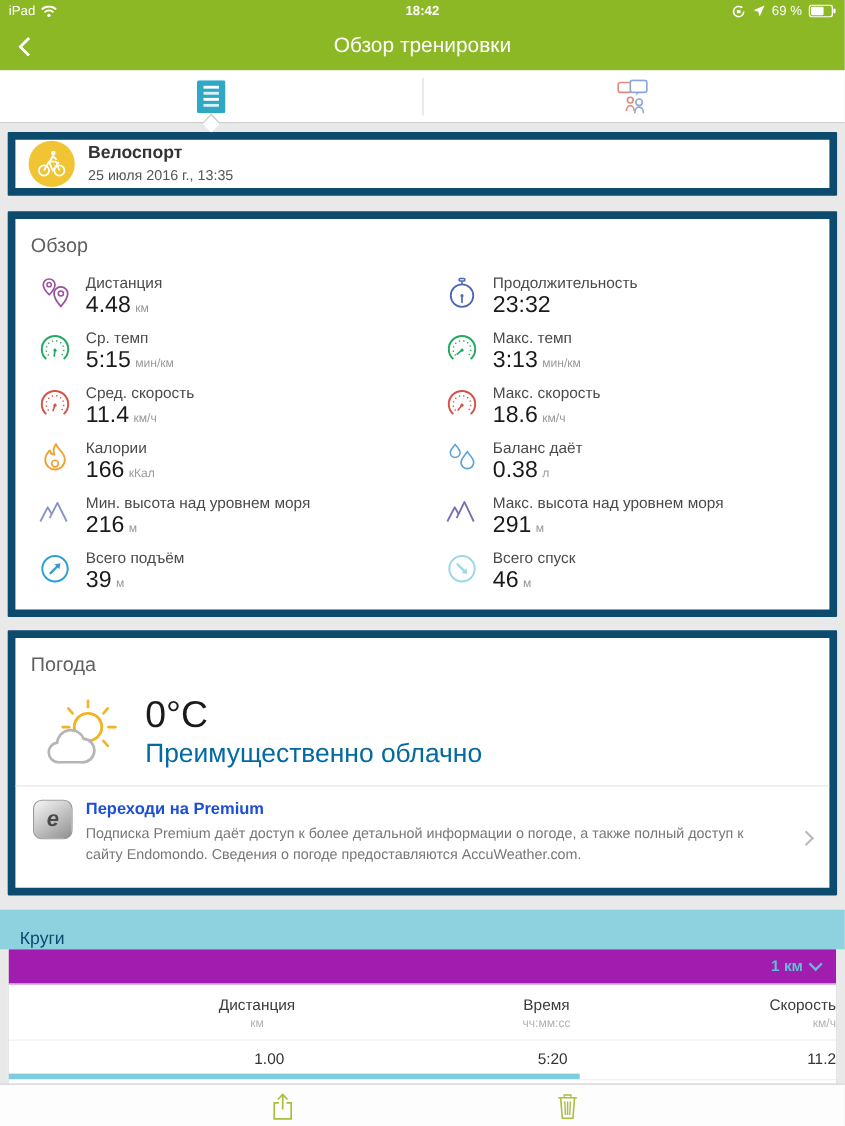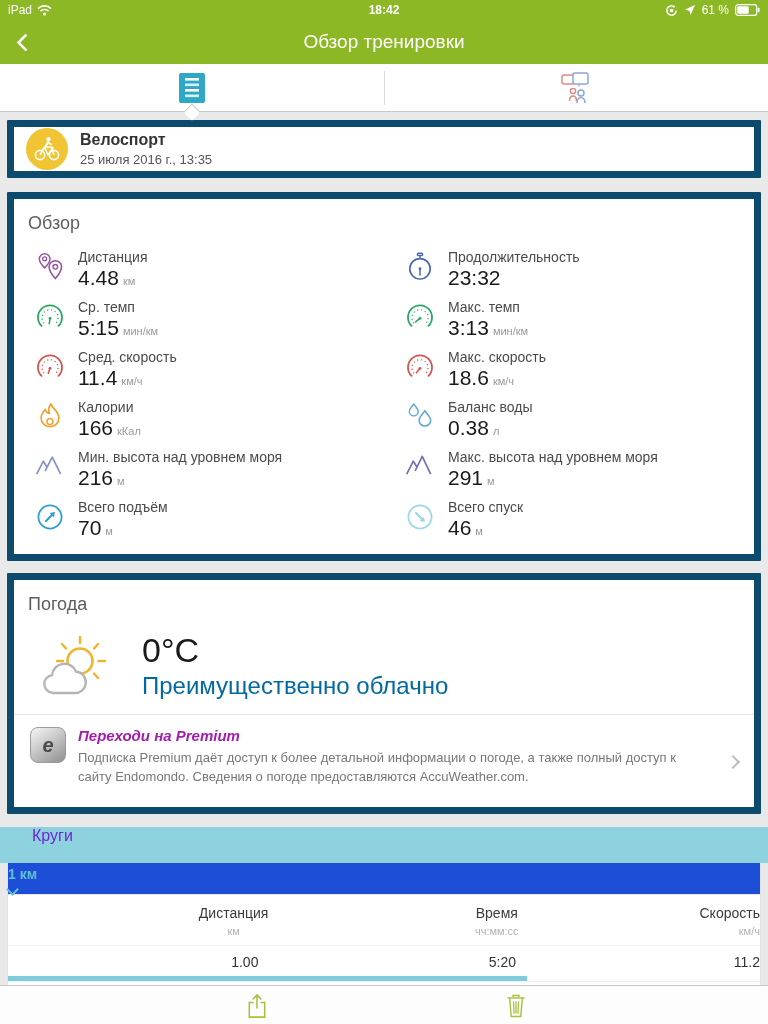--- a/index.html
+++ b/index.html
@@ -34,34 +34,34 @@
 
   .overview-card { margin-top:14px; padding-bottom:10px; }
   .stats-grid { display:grid; grid-template-columns:1fr 1fr; }
   .stat { display:flex; gap:12px; padding:5px 8px 5px 20px; height:50px; align-items:flex-start; }
   .stat-icon { width:32px; height:32px; flex-shrink:0; margin-top:2px; }
   .stat-label { font-size:14px; color:#4a4a4a; }
   .stat-value { font-size:21px; color:#1a1a1a; margin-top:1px; }
   .stat-unit { font-size:11px; color:#9a9a9a; margin-left:4px; }
 
   .weather-card { margin-top:12px; padding-bottom:8px; }
-  .weather-main { display:flex; align-items:center; gap:32px; padding:6px 14px 14px 22px; }
+  .weather-main { display:flex; align-items:center; gap:22px; padding:6px 14px 14px 22px; }
   .weather-temp { font-size:34px; color:#1a1a1a; }
   .weather-cond { font-size:24px; color:#0369a1; margin-top:2px; }
   .premium-row { border-top:1px solid #e6e6e6; display:flex; gap:12px; padding:12px 14px 12px 16px; align-items:flex-start; position:relative; cursor:pointer; }
   .premium-icon { width:36px; height:36px; border-radius:8px; background:linear-gradient(145deg,#f5f5f5 0%,#c9c9c9 45%,#8f8f8f 100%); border:1px solid #9a9a9a; display:flex; align-items:center; justify-content:center; flex-shrink:0; font-style:italic; font-weight:bold; font-size:20px; color:#4a4a4a; }
   .premium-texts { padding-right:34px; }
-  .premium-title { font-size:15px; font-weight:bold; color:#a21caf;font-style:italic; }
+  .premium-title { font-size:15px; font-weight:bold; color:#1d4ed8; }
   .premium-desc { font-size:13px; color:#777; line-height:1.45; margin-top:5px; }
   .chev-right { position:absolute; right:16px; top:42px; width:10px; height:10px; border-right:2px solid #bbb; border-top:2px solid #bbb; transform:rotate(45deg); }
 
   
-  .laps-band { margin-top:13px; height:36px; background:#8ed2df; color:#6d28d9; font-size:16px; display:flex; align-items:flex-start; padding-left:32px; }
+  .laps-band { margin-top:13px; height:36px; background:#8ed2df; color:#0c4a6e; font-size:16px; display:flex; align-items:flex-end; padding-left:18px; }
   .laps-card { margin:0 7px; background:#fff; border:1px solid #e2e2e2; border-top:none; }
-  .laps-filter { height:32px; background:#1d4ed8; display:flex; justify-content:flex-end; padding-right:14px; gap:7px; cursor:pointer; border-bottom:1px solid #e8e8e8;flex-direction:column; }
+  .laps-filter { height:32px; background:#a21caf; display:flex; align-items:center; justify-content:flex-end; padding-right:14px; gap:7px; cursor:pointer; border-bottom:1px solid #e8e8e8; }
   .laps-filter-label { color:#5fc0d6; font-size:14px; font-weight:bold; }
   .chev-down { width:9px; height:9px; border-right:2px solid #5fc0d6; border-bottom:2px solid #5fc0d6; transform:rotate(45deg); margin-top:-4px; }
   .laps-head { display:grid; grid-template-columns:60% 10% 30%; padding:10px 0 8px 0; border-bottom:1px solid #efefef; }
   .lh-cell { white-space:nowrap; }
   .lh-cell .l1 { font-size:14px; color:#3a3a3a; }
   .lh-cell .l2 { font-size:11px; color:#b3b3b3; margin-top:4px; }
   .c1 { text-align:center; }
   .c2 { text-align:center; overflow:visible; }
   .c3 { text-align:right; }
   .lap-row { position:relative; height:36px; border-bottom:1px solid #f0f0f0; }
@@ -92,21 +92,21 @@
     <div class="sb-center">18:42</div>
     <div class="sb-right">
       <svg width="13" height="13" viewBox="0 0 14 14">
         <path d="M12 7a5 5 0 1 1-2-4" fill="none" stroke="#fff" stroke-width="1.5"></path>
         <path d="M10 1l1 2.4-2.6.4z" fill="#fff"></path>
         <rect x="5.2" y="5.6" width="3.6" height="3" fill="#fff"></rect>
       </svg>
       <svg width="12" height="12" viewBox="0 0 12 12">
         <path d="M11 1 1 5.4 5.3 6.7 6.6 11z" fill="#fff"></path>
       </svg>
-      <span>61 %</span>
+      <span>69 %</span>
       <svg width="25" height="12" viewBox="0 0 25 12">
         <rect x="0.7" y="0.7" width="21" height="10.6" rx="2.4" fill="none" stroke="#fff" stroke-width="1.2"></rect>
         <rect x="2.2" y="2.2" width="11.5" height="7.6" rx="1.2" fill="#fff"></rect>
         <rect x="22.6" y="3.8" width="2" height="4.4" rx="1" fill="#fff"></rect>
       </svg>
     </div>
   </div>
 
   <div class="navbar">
     <div class="nav-title">Обзор тренировки</div>
@@ -249,21 +249,21 @@
           <div class="stat-value"><span>166</span><span class="stat-unit">кКал</span></div>
         </div>
       </div>
 
       <div class="stat">
         <svg class="stat-icon" viewBox="0 0 36 36">
           <path d="M11 3.5c2.5 3.2 5 5.8 5 8.2a5 5 0 0 1-10 0c0-2.4 2.5-5 5-8.2z" fill="#fff" stroke="#5da4d9" stroke-width="1.6"></path>
           <path d="M23.5 11c3 4 6.5 7.5 6.5 10.7a6.5 6.5 0 0 1-13 0C17 18.5 20.5 15 23.5 11z" fill="#fff" stroke="#5da4d9" stroke-width="1.7"></path>
         </svg>
         <div>
-          <div class="stat-label">Баланс воды</div>
+          <div class="stat-label">Баланс даёт</div>
           <div class="stat-value"><span>0.38</span><span class="stat-unit">л</span></div>
         </div>
       </div>
 
       <div class="stat">
         <svg class="stat-icon" viewBox="0 0 36 36">
           <path d="M3 26 10.5 11.5 14.5 18" fill="none" stroke="#8793c6" stroke-width="1.9" stroke-linejoin="round"></path>
           <path d="M12.5 22.5 20.5 7 30 26" fill="none" stroke="#8793c6" stroke-width="1.9" stroke-linejoin="round"></path>
         </svg>
         <div>
@@ -284,21 +284,21 @@
       </div>
 
       <div class="stat">
         <svg class="stat-icon" viewBox="0 0 36 36">
           <circle cx="18" cy="18" r="13" fill="none" stroke="#2d9fd3" stroke-width="2"></circle>
           <line x1="13.5" y1="22.5" x2="21" y2="15" stroke="#2d9fd3" stroke-width="2.4" stroke-linecap="round"></line>
           <path d="M23.5 12.5l-1 6-5-5z" fill="#2d9fd3"></path>
         </svg>
         <div>
           <div class="stat-label">Всего подъём</div>
-          <div class="stat-value"><span>70</span><span class="stat-unit">м</span></div>
+          <div class="stat-value"><span>39</span><span class="stat-unit">м</span></div>
         </div>
       </div>
 
       <div class="stat">
         <svg class="stat-icon" viewBox="0 0 36 36">
           <circle cx="18" cy="18" r="13" fill="none" stroke="#9ed7e8" stroke-width="2"></circle>
           <line x1="13.5" y1="13.5" x2="21" y2="21" stroke="#9ed7e8" stroke-width="2.4" stroke-linecap="round"></line>
           <path d="M23.5 23.5l-6-1 5-5z" fill="#9ed7e8"></path>
         </svg>
         <div>

